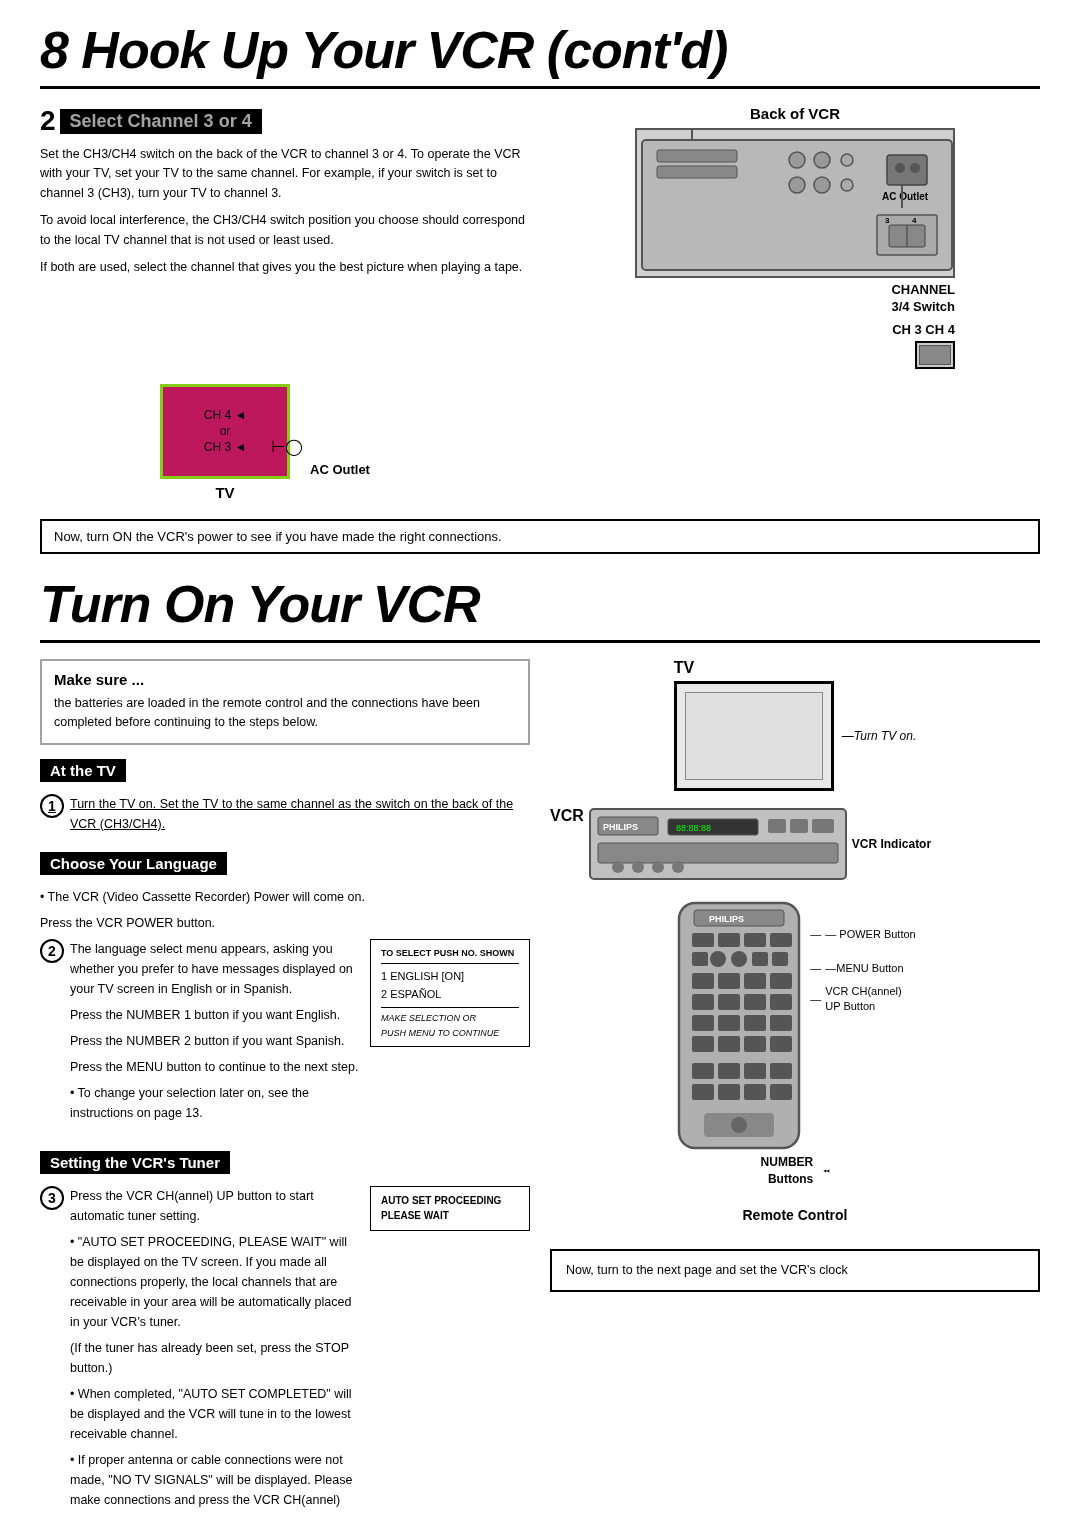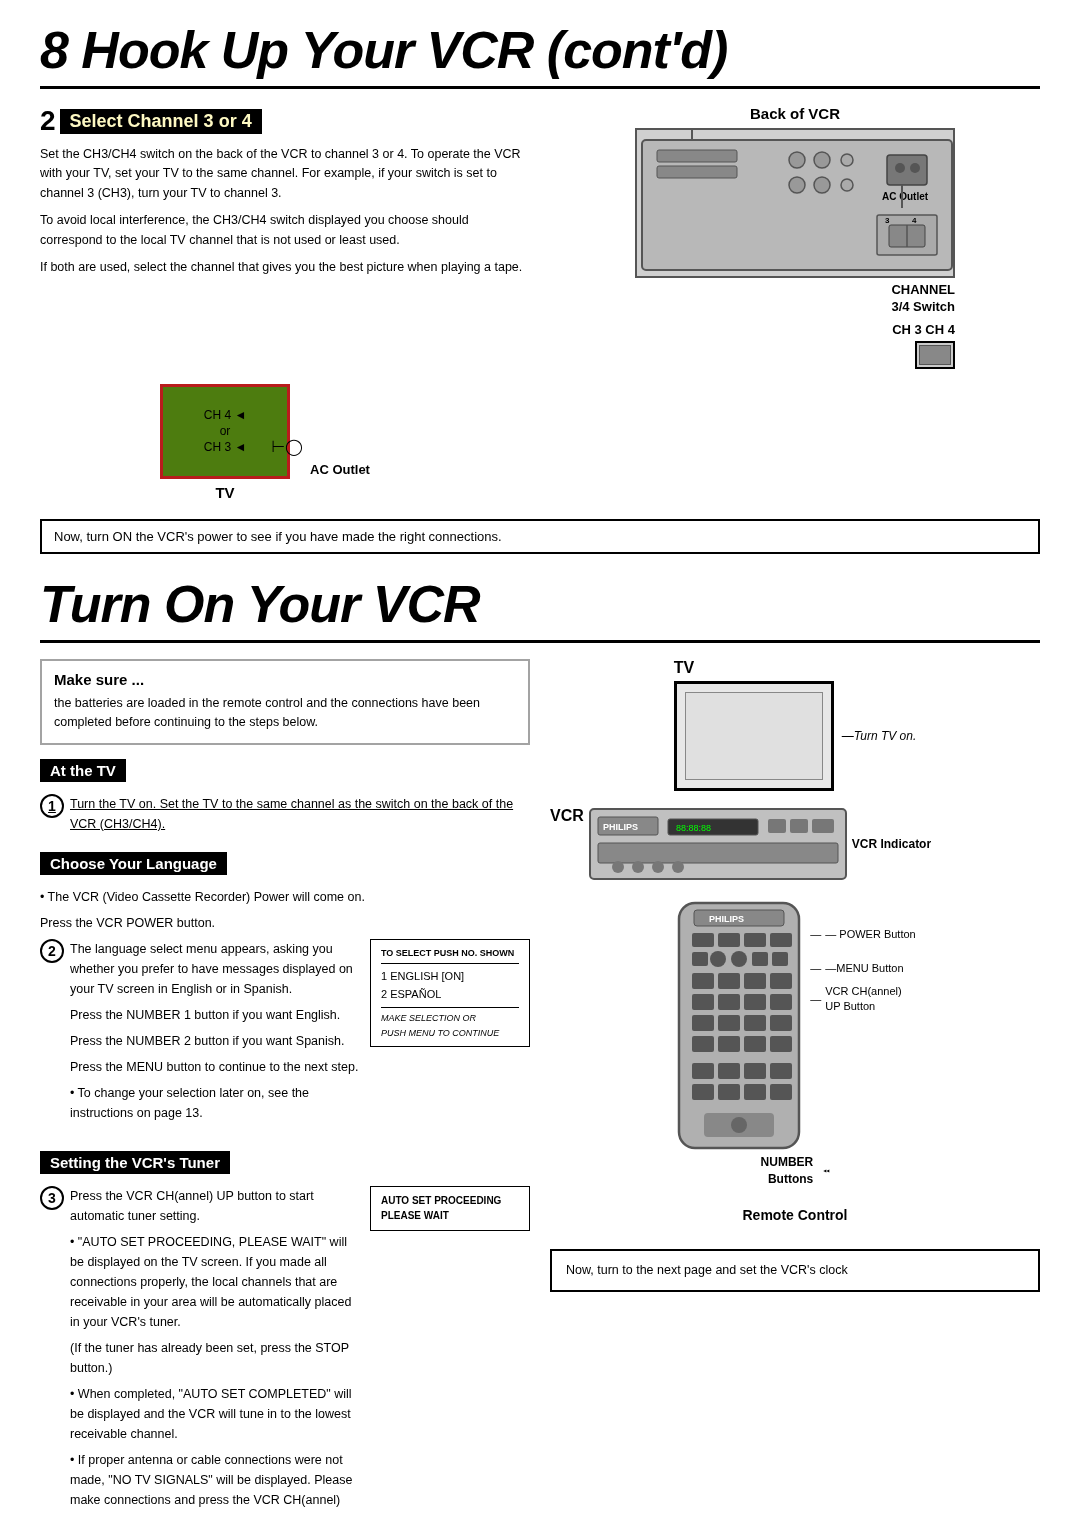--- a/index.html
+++ b/index.html
@@ -45,21 +45,21 @@
       align-items: center;
       margin-bottom: 8px;
     }
     .step-number {
       font-size: 28px;
       font-weight: 900;
       margin-right: 4px;
     }
     .step-title-box {
       background: #000;
-      color: #fef9c3;
+      color: #a3a3a3;
       font-size: 18px;
       font-weight: bold;
       padding: 2px 10px;
       display: inline-block;
     }
 
     .section2-text {
       font-size: 12.5px;
       line-height: 1.55;
       margin-bottom: 8px;
@@ -273,21 +273,21 @@
 
 
 <div class="section2-wrapper">
 
   <div class="section2-left">
     <div class="step-label">
       <span class="step-number">2</span>
       <span class="step-title-box">Select Channel 3 or 4</span>
     </div>
     <p class="section2-text">Set the CH3/CH4 switch on the back of the VCR to channel 3 or 4. To operate the VCR with your TV, set your TV to the same channel. For example, if your switch is set to channel 3 (CH3), turn your TV to channel 3.</p>
-    <p class="section2-text">To avoid local interference, the CH3/CH4 switch displayed you choose should correspond to the local TV channel that is not used or least used.</p>
+    <p class="section2-text">To avoid local interference, the CH3/CH4 switch position you choose should correspond to the local TV channel that is not used or least used.</p>
     <p class="section2-text">If both are used, select the channel that gives you the best picture when playing a tape.</p>
   </div>
 
   <div class="section2-right">
     <div class="back-vcr-label">Back of VCR</div>
 
     <svg width="320" height="150" style="border:2px solid #555; background:#d0d0d0; display:block;">
 
       <rect x="5" y="10" width="310" height="130" rx="4" fill="#b8b8b8" stroke="#555" stroke-width="2"></rect>
 
@@ -327,21 +327,21 @@
         </div>
       </div>
     </div>
   </div>
 </div>
 
 
 <div style="display:flex; align-items:flex-end; gap:20px; margin-bottom:6px; margin-left:120px;">
 
   <div style="position:relative; margin-bottom:24px;">
-    <div style="width:130px; height:95px; border:3px solid #b91c1c; background:#4d7c0f; display:flex; flex-direction:column; align-items:center; justify-content:center; position:relative;">
+    <div style="width:130px; height:95px; border:3px solid #84cc16; background:#be185d; display:flex; flex-direction:column; align-items:center; justify-content:center; position:relative;">
       <span style="font-size:12px; line-height:1.5;">CH 4 ◄</span>
       <span style="font-size:12px;">or</span>
       <span style="font-size:12px; line-height:1.5;">CH 3 ◄</span>
 
       <div style="position:absolute; right:-16px; bottom:20px; font-size:16px;">⊢◯</div>
     </div>
     <div style="position:absolute; bottom:-22px; left:50%; transform:translateX(-50%); font-weight:bold; font-size:15px;">TV</div>
   </div>
 
   <div style="margin-bottom:26px;">

